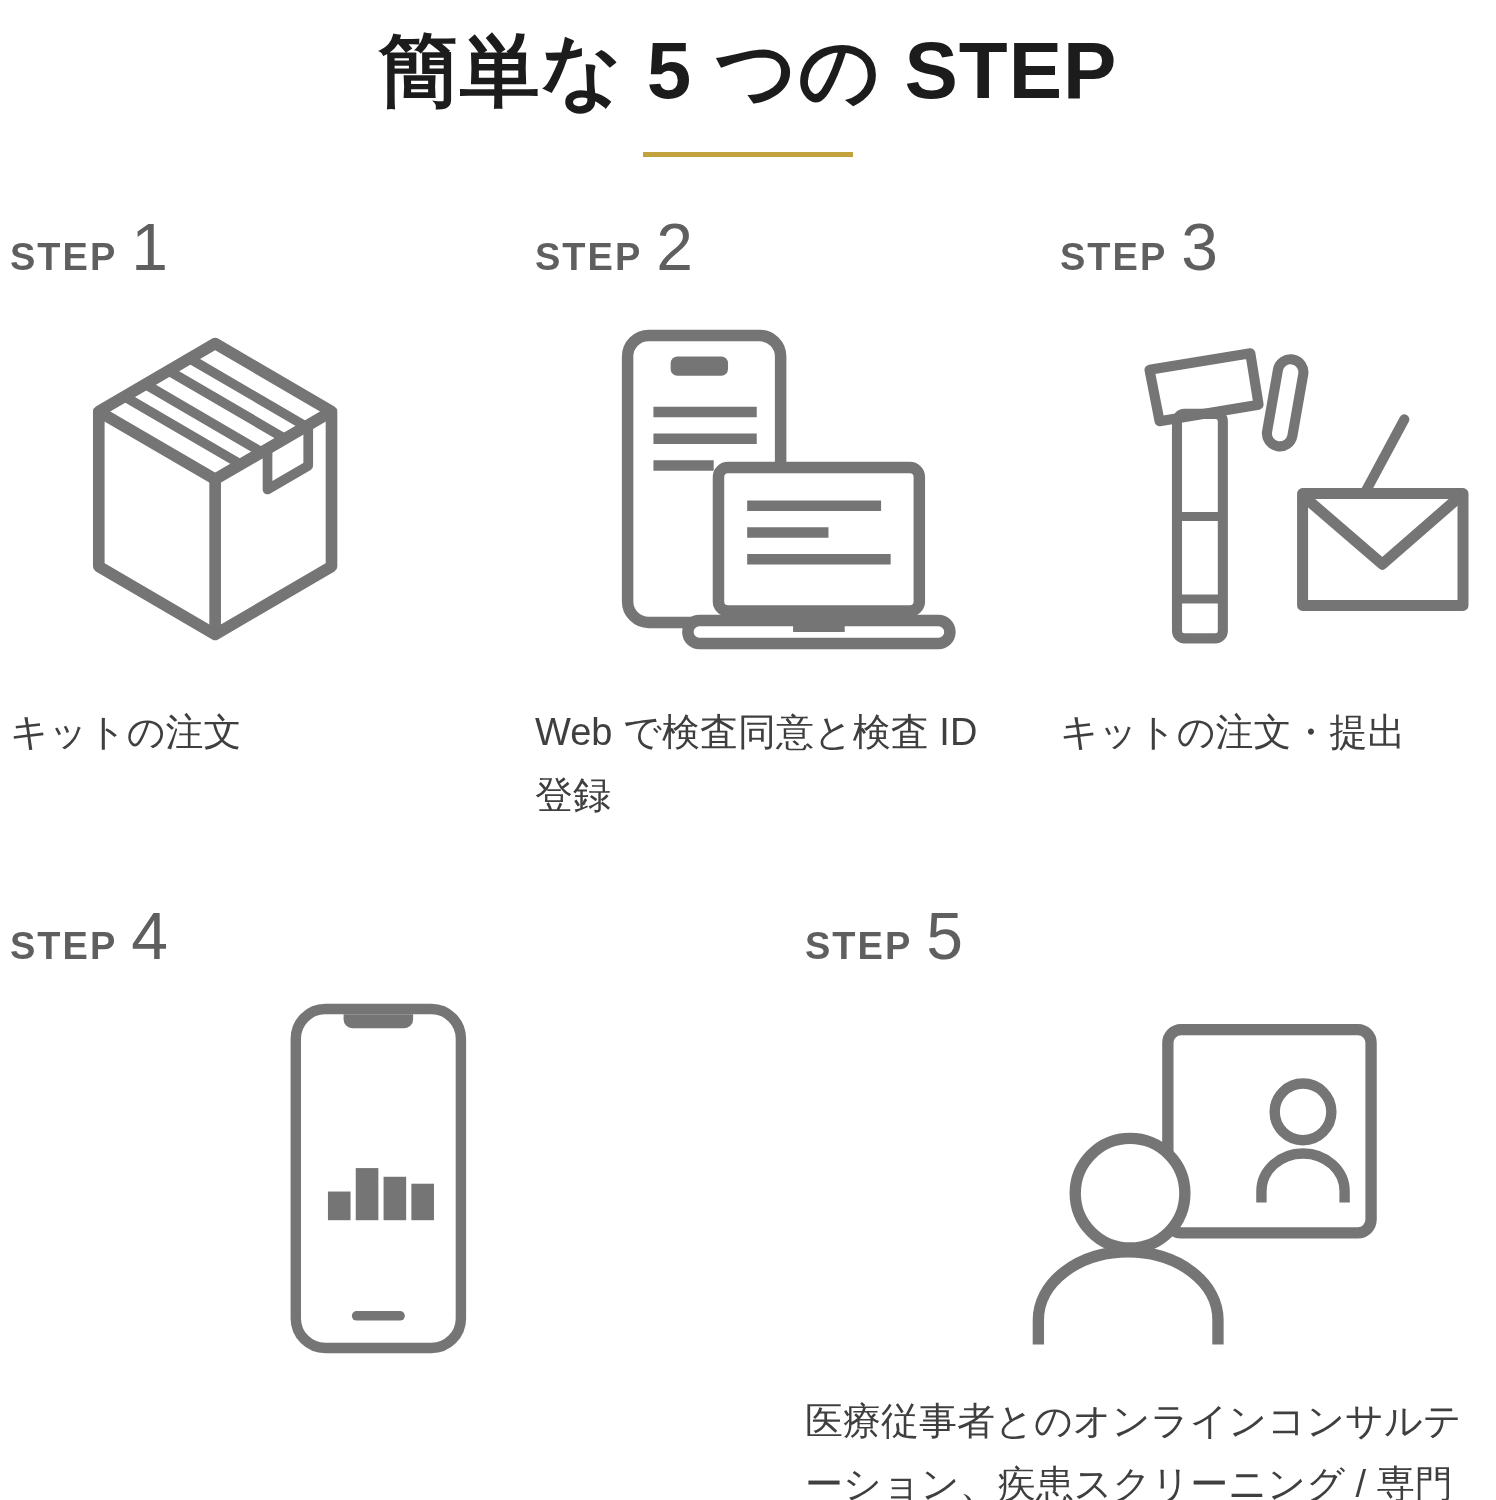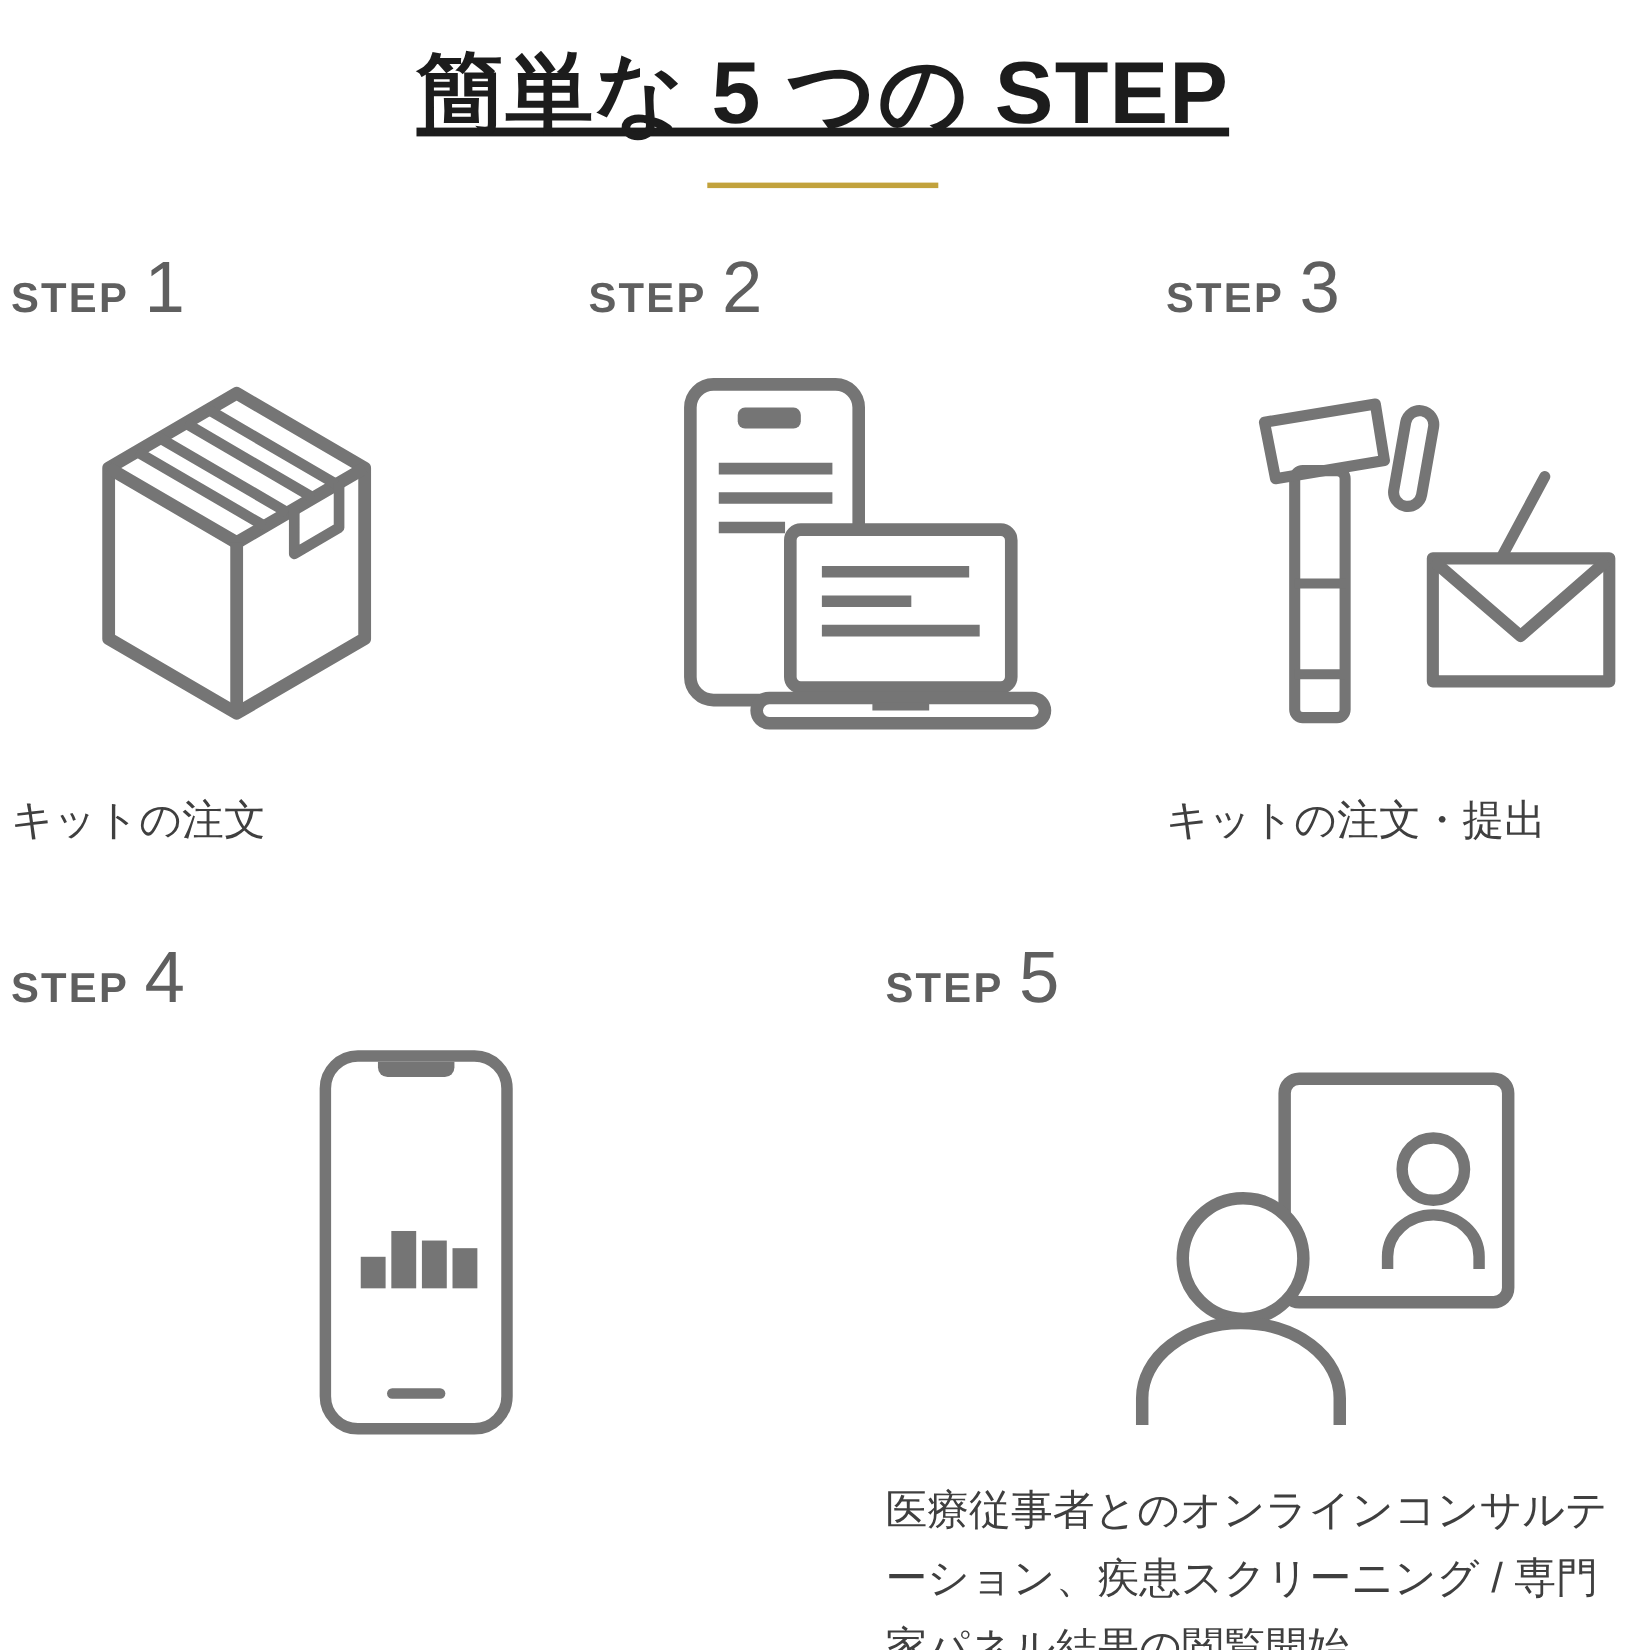--- a/index.html
+++ b/index.html
@@ -2,24 +2,23 @@
 <html lang="ja" style="--accent: #C2A23C; --icon-stroke: #757575; --title-text: #1c1c1c; --step-text: #5f5f5f; --caption-text: #3f3f3f; --background: #ffffff;"><head>
 <meta charset="utf-8">
 <style>
   html,body { margin:0; padding:0; background:#ffffff; }
   .canvas {
     width:1496px; min-height:1500px; box-sizing:border-box;
     padding:8px 10px 30px; background:var(--background,#ffffff);
     font-family:"Liberation Sans", sans-serif;
   }
   .title {
-    margin:24px 0 0; text-align:center;
+    margin:10px 0 0; text-align:center;
     font-size:80px; font-weight:800; letter-spacing:1px;
     color:var(--title-text,#1c1c1c);
-    text-decoration:underline;
   }
   .divider { width:210px; height:5px; margin:26px auto 0; background:var(--accent,#C2A23C); }
 
   .row1 { display:grid; grid-template-columns:525px 525px 1fr; margin-top:52px; }
   .row2 { display:grid; grid-template-columns:795px 1fr; margin-top:72px; }
 
   .step { display:flex; flex-direction:column; align-items:flex-start; }
   .step-label { display:flex; align-items:baseline; color:var(--step-text,#5f5f5f); }
   .step-word { font-size:38px; font-weight:700; letter-spacing:2px; }
   .step-num  { font-size:66px; font-weight:500; margin-left:14px; }
@@ -75,20 +74,21 @@
         <svg class="off-2" height="330" viewBox="0 0 400 345" fill="none" stroke="currentColor" stroke-width="12" stroke-linejoin="round">
           <rect x="55" y="12" width="160" height="300" rx="22"></rect>
           <rect x="100" y="34" width="60" height="20" rx="7" fill="currentColor" stroke="none"></rect>
           <path d="M82 92 H190 M82 120 H190 M82 148 H145" stroke-width="11"></path>
           <rect x="150" y="150" width="210" height="150" rx="10" fill="#ffffff"></rect>
           <path d="M180 190 H320 M180 218 H265 M180 246 H330" stroke-width="11"></path>
           <rect x="118" y="310" width="274" height="24" rx="12" fill="#ffffff"></rect>
           <path d="M228 318 H282" stroke-width="8"></path>
         </svg>
       </div>
+      <p class="caption cap-2">Web で検査同意と検査 ID 登録</p>
     </section>
 
     <section class="step">
       <div class="step-label">
         <span class="step-word">STEP</span>
         <span class="step-num">3</span>
       </div>
       <div class="icon-box">
         <svg class="off-3" height="330" viewBox="0 0 440 360" fill="none" stroke="currentColor" stroke-width="12" stroke-linejoin="round">
           <rect x="108" y="98" width="50" height="245" rx="8" stroke-width="11"></rect>

